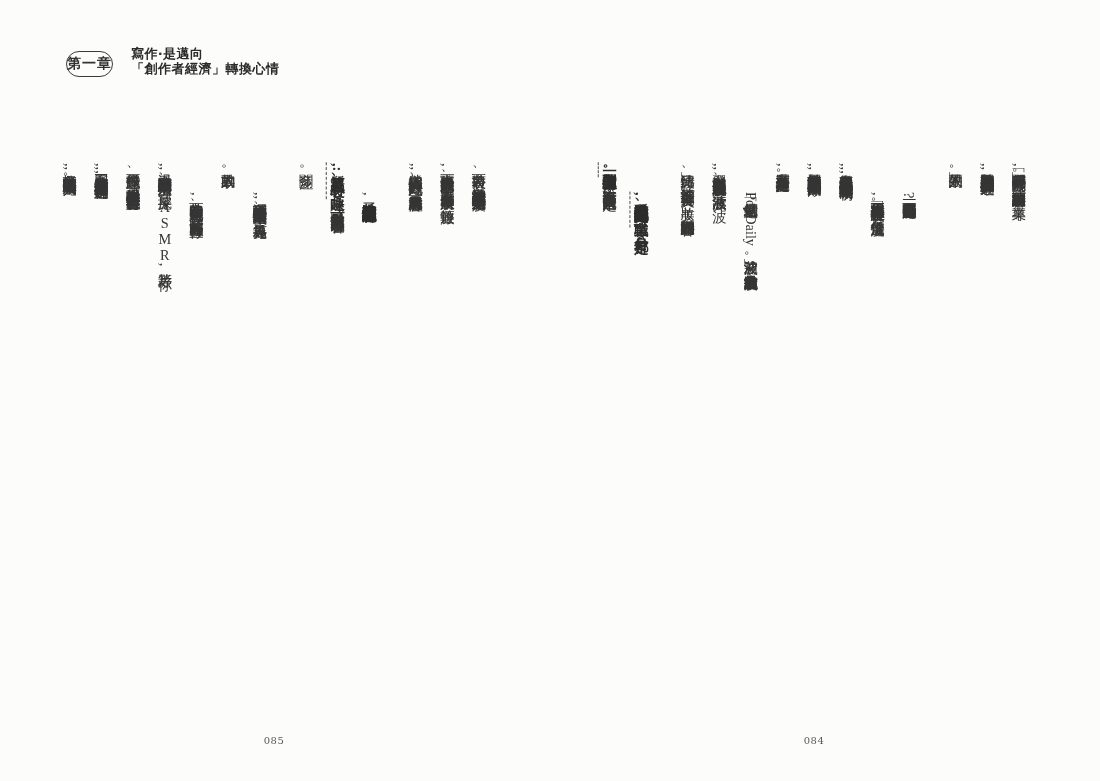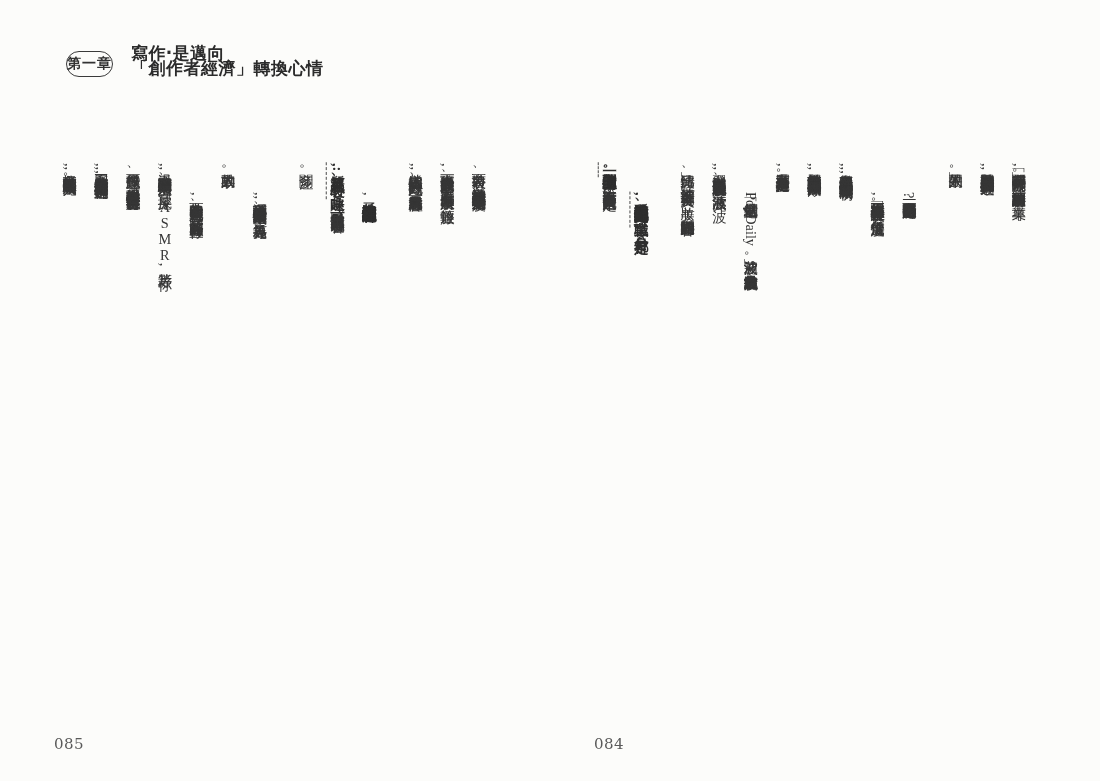--- a/index.html
+++ b/index.html
@@ -16,21 +16,21 @@
     display:flex;align-items:center;justify-content:center;
     box-sizing:border-box;
   }
   .chapter-badge span{
     font-family:"Liberation Sans","DejaVu Sans",sans-serif;
     font-size:14px;font-weight:700;color:#333;letter-spacing:1px;
   }
   .chapter-title{
     position:absolute;left:131px;top:46px;
     font-family:"Liberation Sans","DejaVu Sans",sans-serif;
-    font-size:17px;line-height:15px;font-weight:600;color:#2b2b2b;
+    font-size:13px;line-height:15px;font-weight:600;color:#2b2b2b;
     letter-spacing:0.5px;
   }
   
   .text-block{
     position:absolute;top:163px;height:508px;
     display:flex;flex-direction:row-reverse;justify-content:flex-start;
   }
   .text-block.rp{right:66px;}
   .text-block.lp{right:606px;}
   .col{
@@ -46,23 +46,23 @@
     font-weight:700;color:#2e2e2e;
     text-decoration-line:underline;
     text-decoration-style:dashed;
     text-decoration-color:#4a4a4a;
     text-decoration-thickness:1px;
     text-underline-offset:3.5px;
   }
   .seg-upright{text-orientation:upright;}
   
   .pagenum{
-    position:absolute;top:735px;width:440px;
+    position:absolute;top:735px;width:440px;text-align:center;
     font-family:"DejaVu Serif","Liberation Serif",serif;
-    font-size:15px;color:#5a5a5a;letter-spacing:0.5px;
+    font-size:10px;color:#5a5a5a;letter-spacing:0.5px;
   }
   .pagenum.rp{right:66px;}
   .pagenum.lp{right:606px;}
 </style>
 </head>
 <body>
 
 <div>
 
   <header class="chapter-header">

